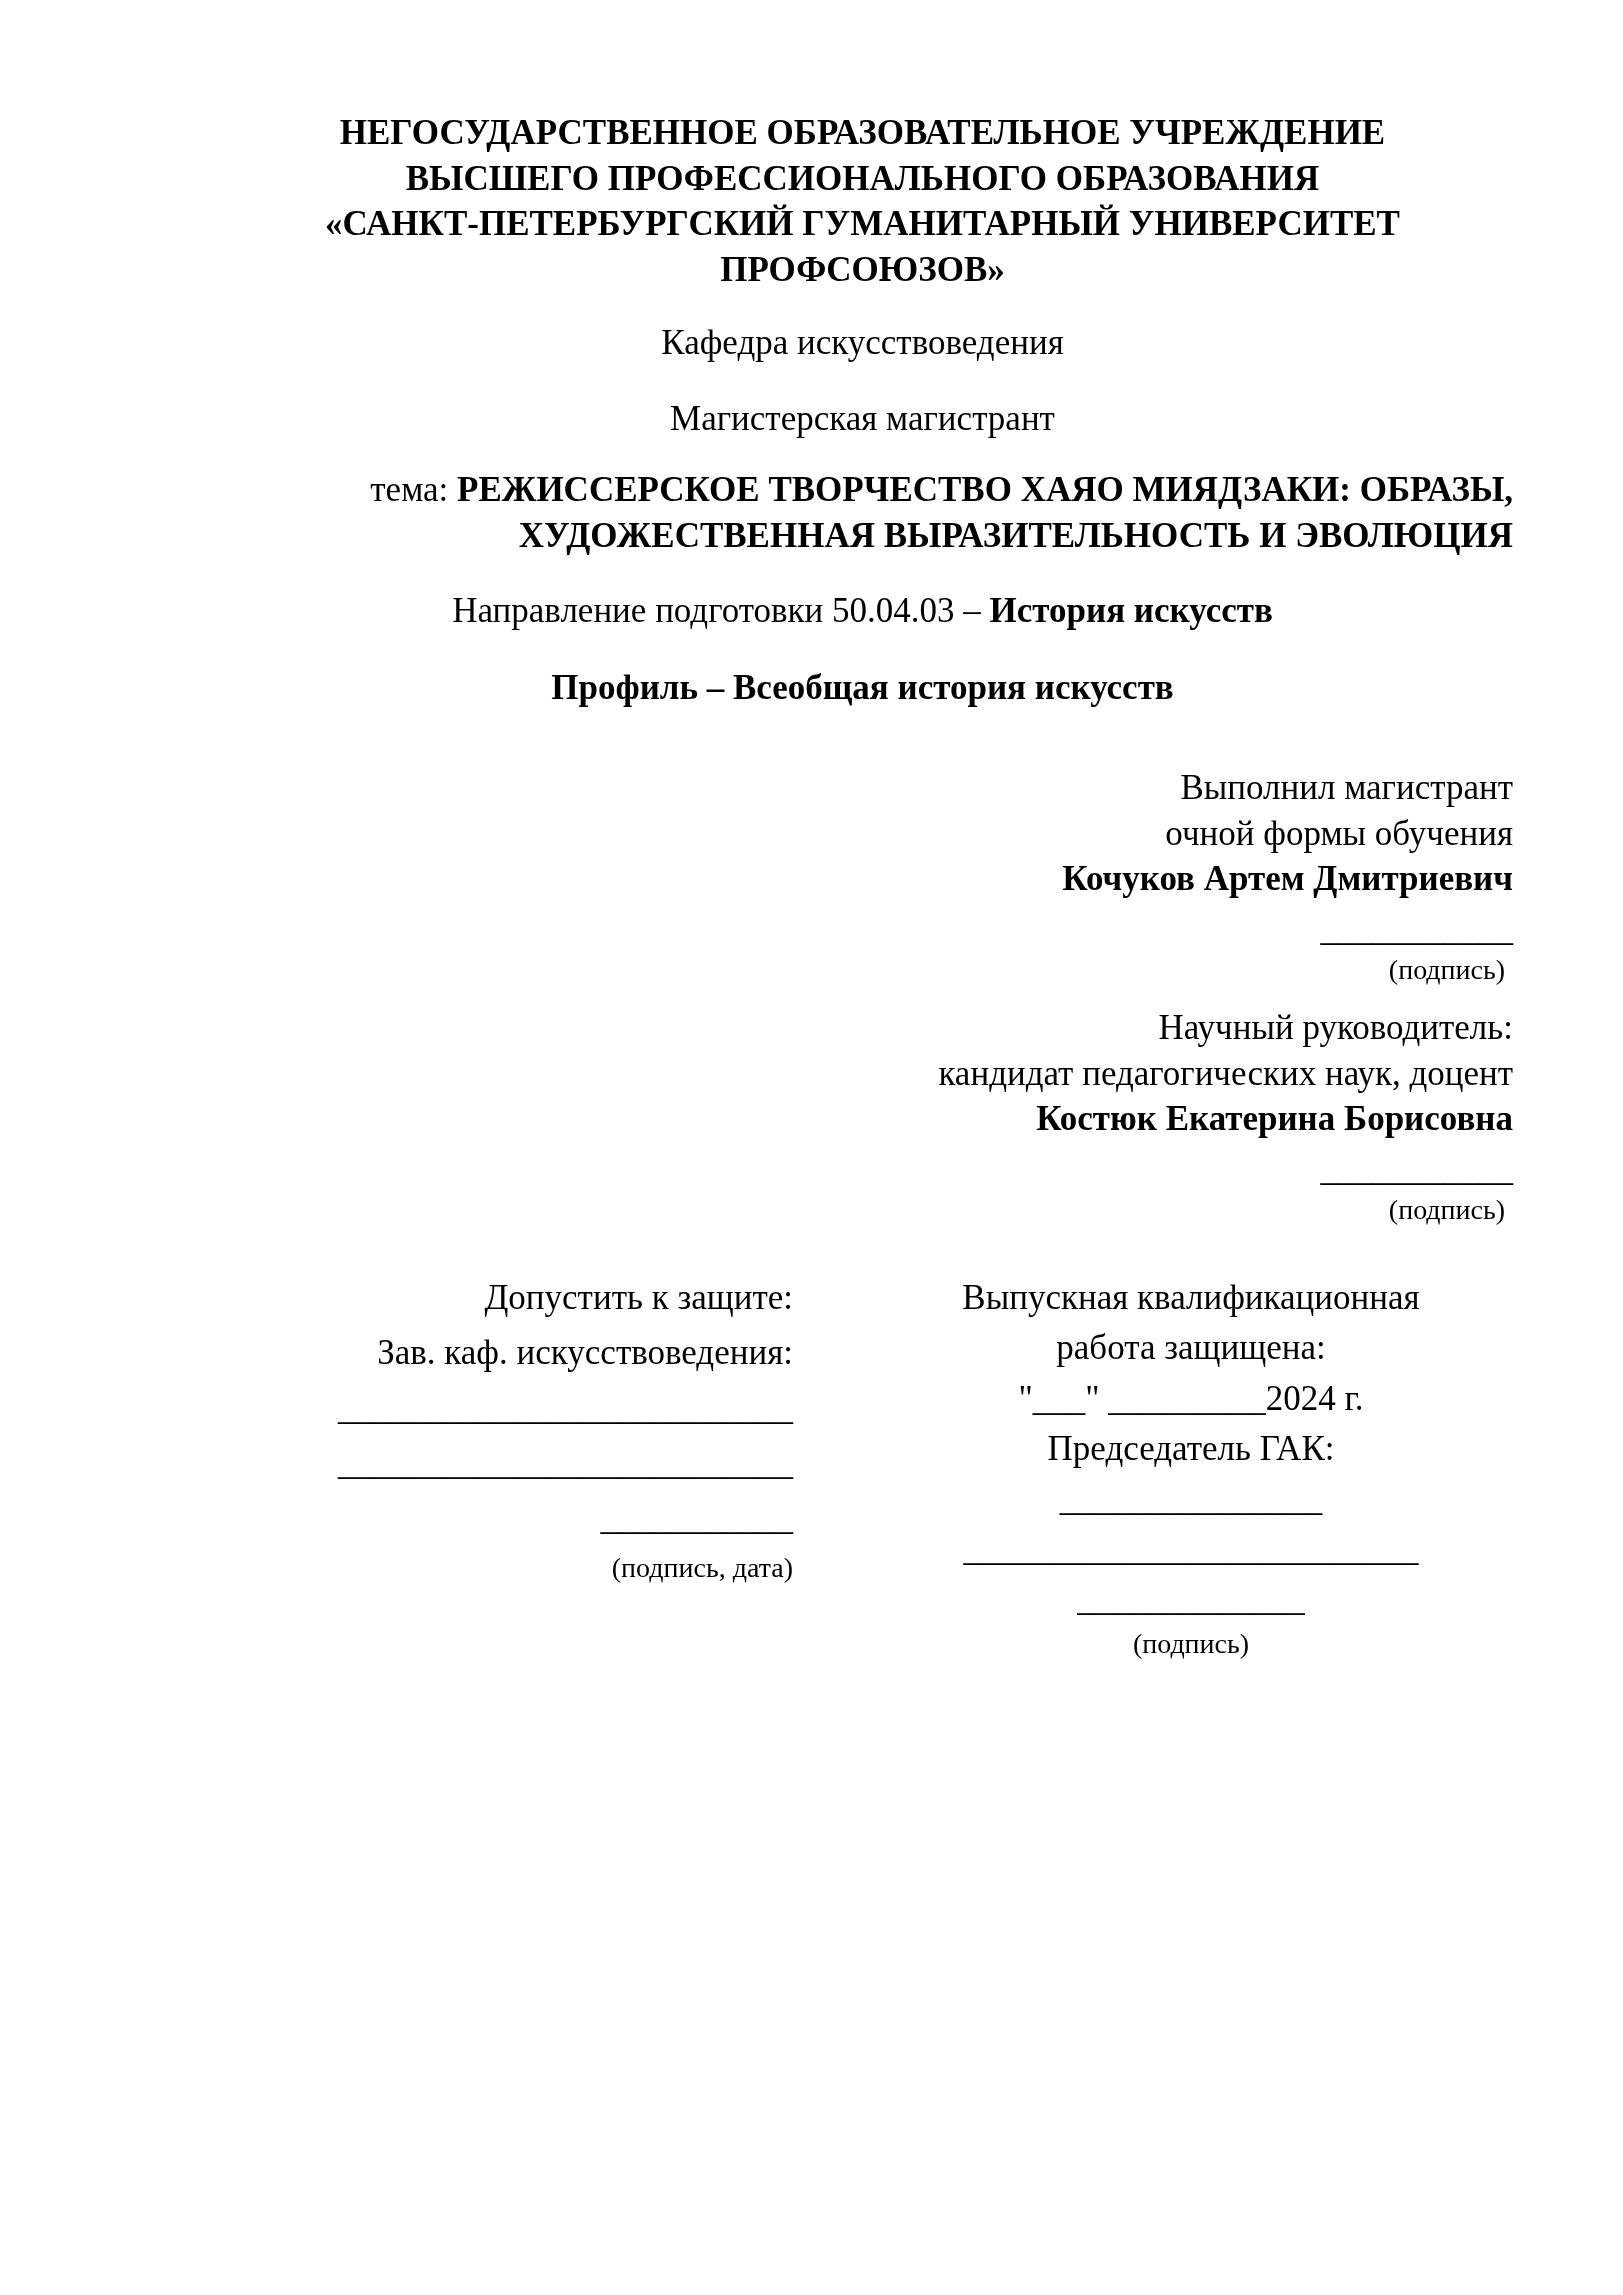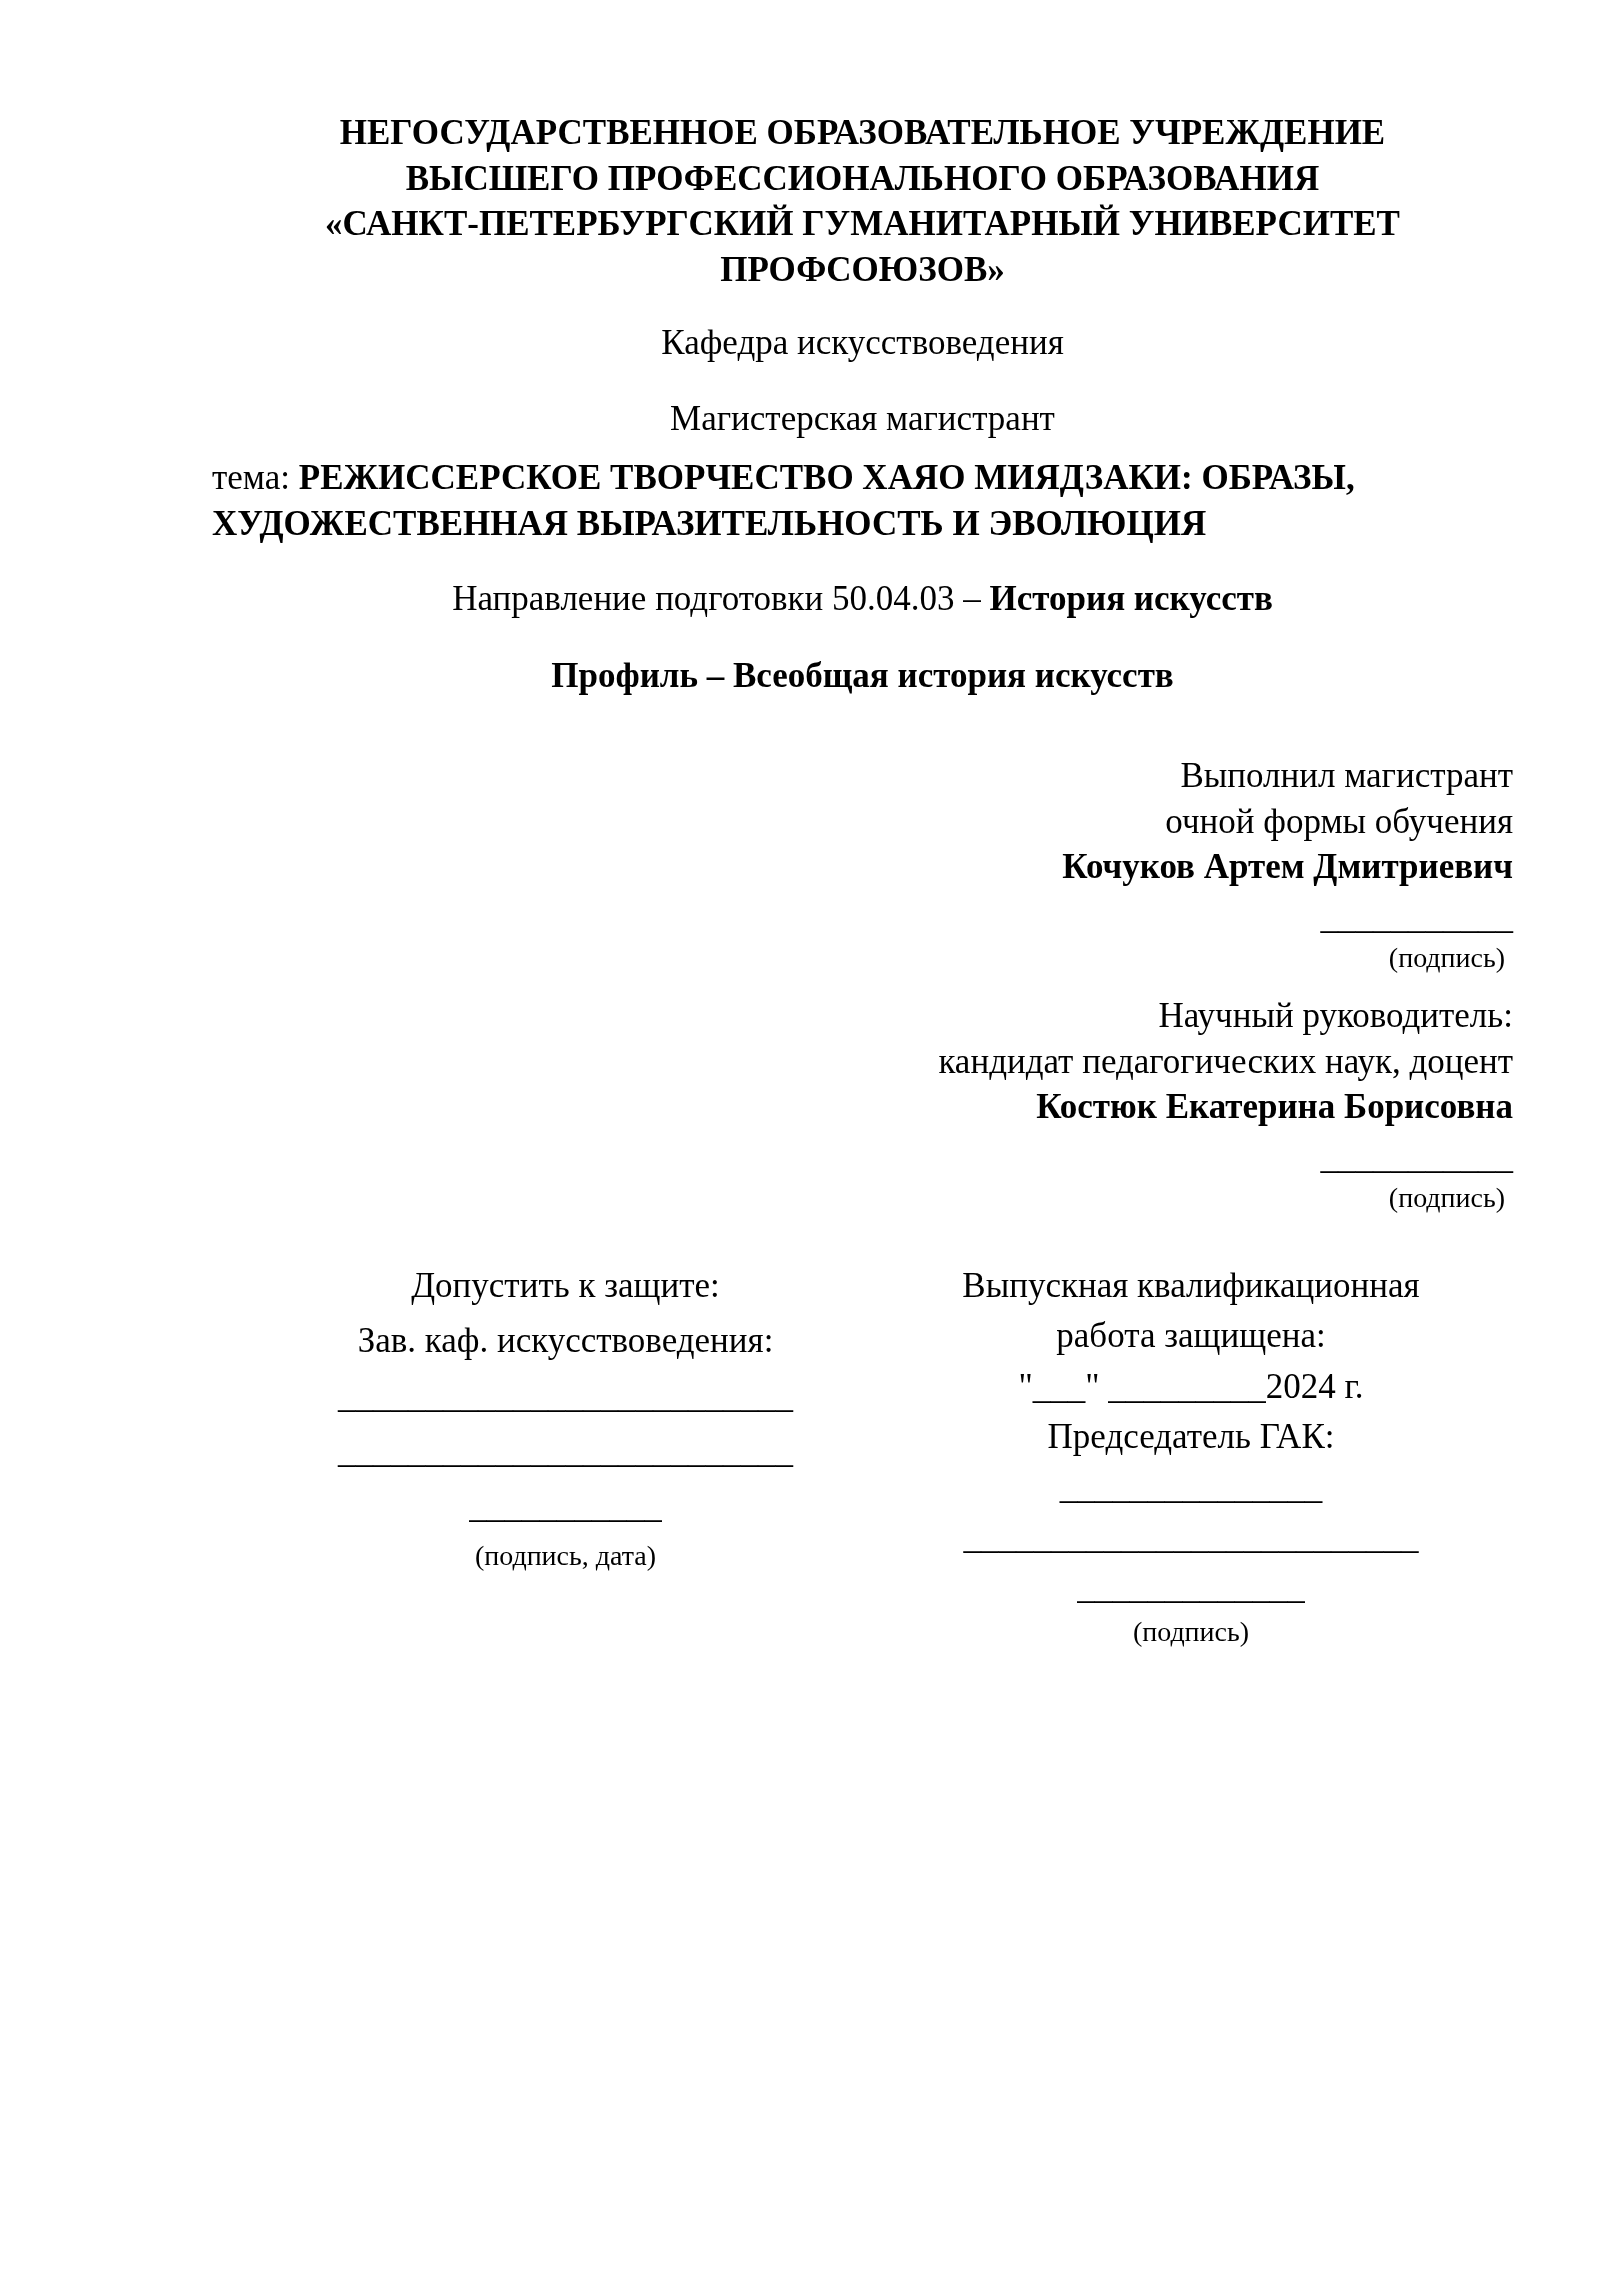--- a/index.html
+++ b/index.html
@@ -24,43 +24,43 @@
   .center { text-align: center; }
   .bold { font-weight: bold; }
   .small { font-size: 28px; }
 
   .header-block { font-weight: bold; }
 
   .department { margin-top: 28px; }
   .work-type  { margin-top: 30px; }
 
   .theme {
-    margin: 14px 0 0 0;
-    text-align: left;
+    margin: 26px 0 0 0;
+    text-align: right;
   }
 
   .direction { margin-top: 30px; }
   .profile   { margin-top: 31px; font-weight: bold; }
 
   .right-block {
     text-align: right;
   }
   .student { margin-top: 55px; }
   .advisor { margin-top: 17px; }
   .right-block .sig-line { margin-top: 4.7px; }
   .right-block .caption { padding-right: 7.9px; }
 
   .two-col {
     display: flex;
     justify-content: space-between;
     margin-top: 47px;
   }
   .left-col {
     margin-left: 126px;
-    text-align: center;
+    text-align: right;
   }
   .left-col > div { margin-bottom: 9.4px; }
   .left-col .caption { margin-top: 1.6px; }
 
   .right-col {
     width: 644px;
     text-align: center;
   }
   .right-col > div { margin-bottom: 4.7px; }
 

